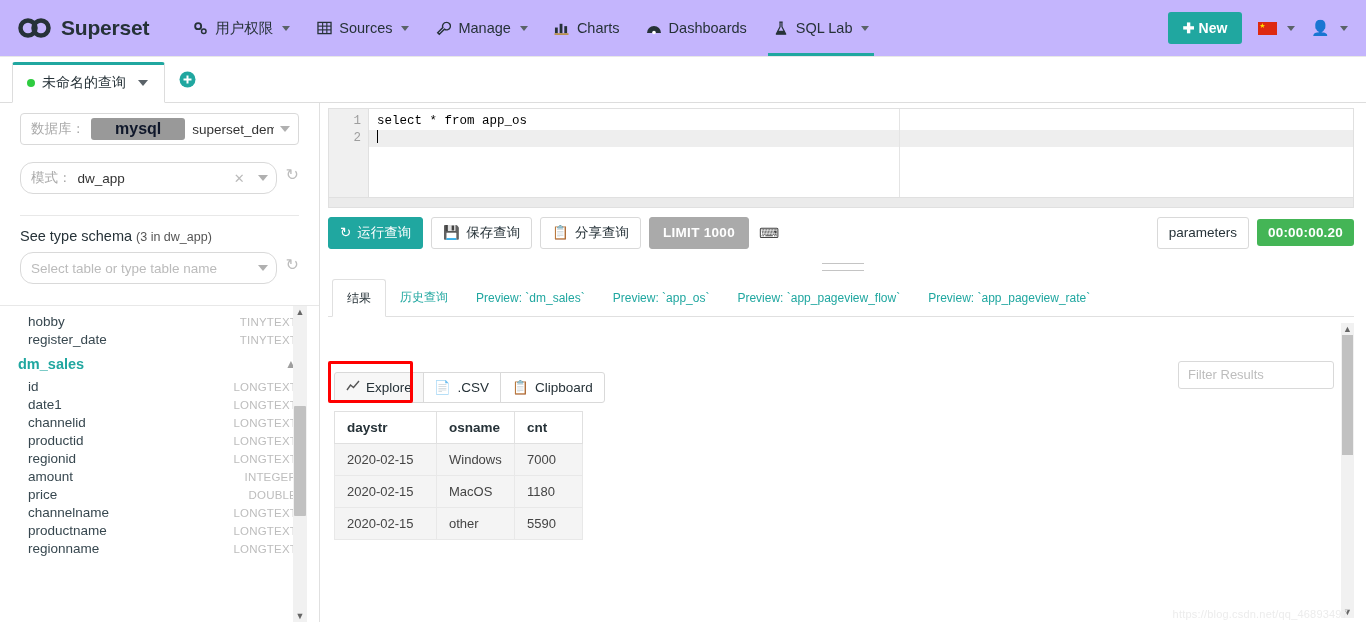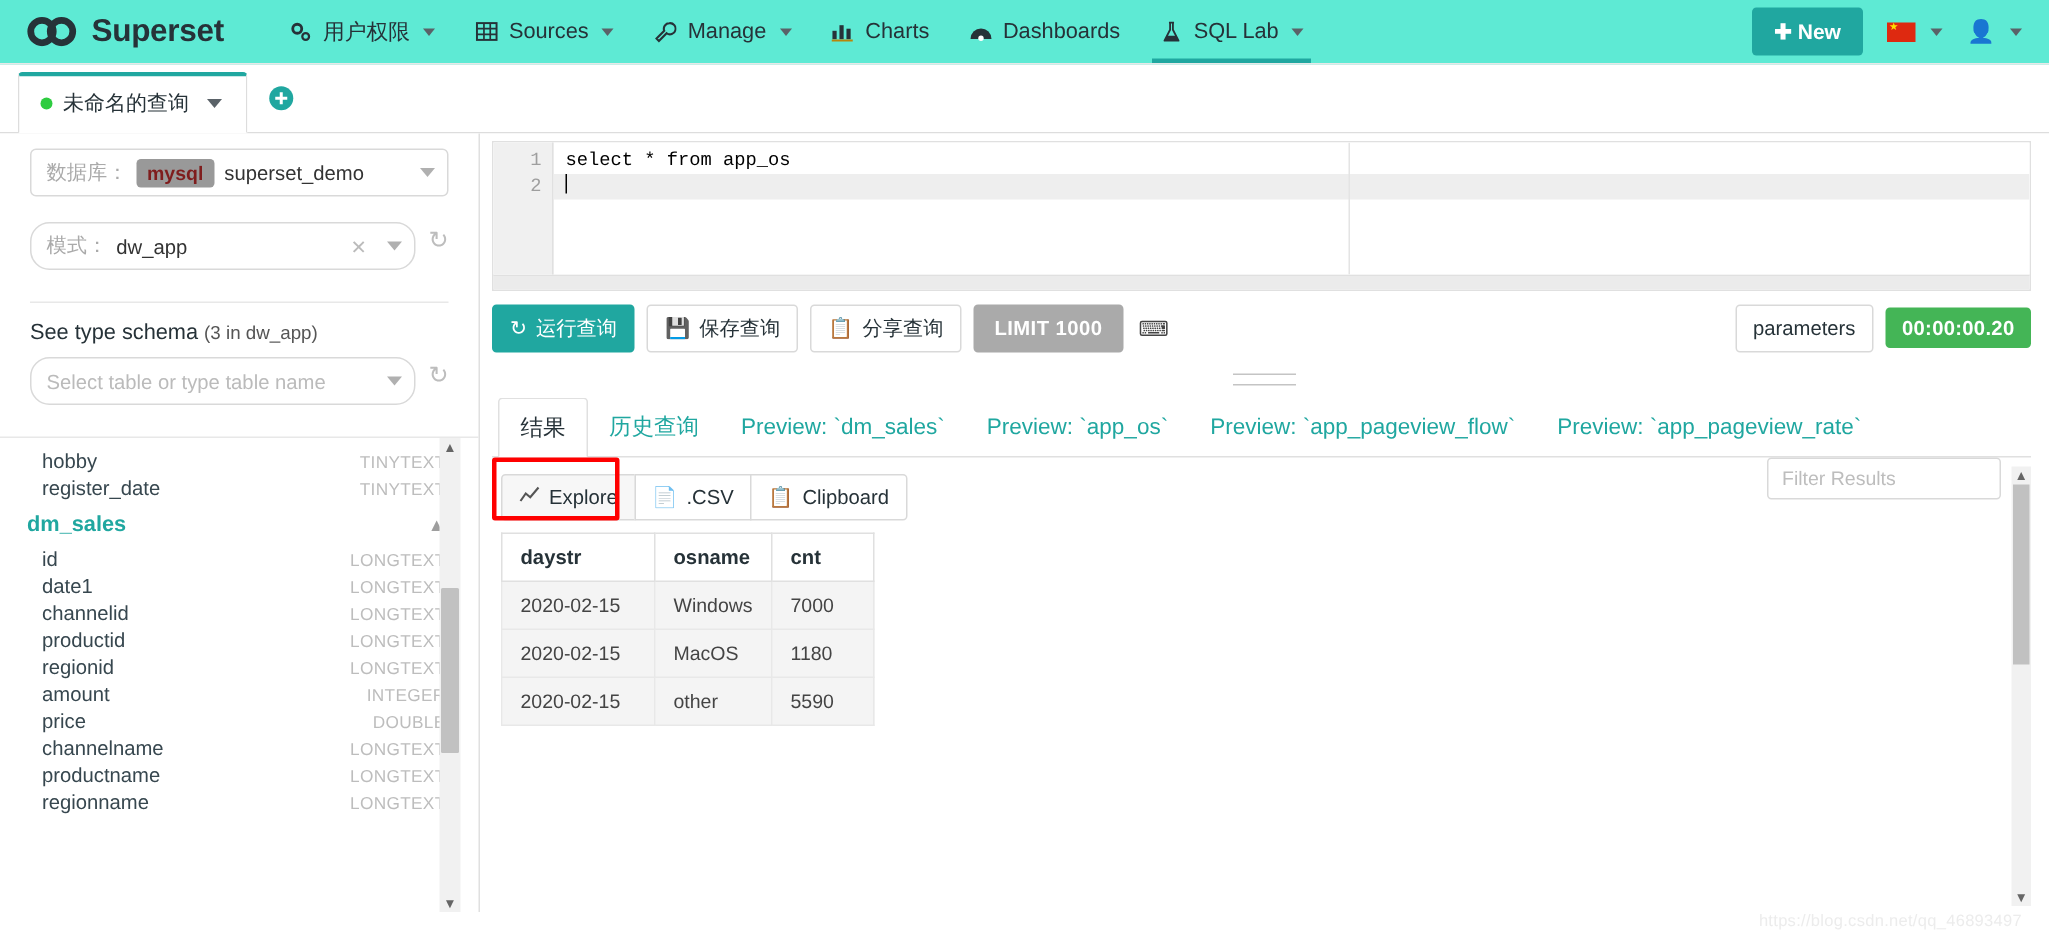--- a/index.html
+++ b/index.html
@@ -7,22 +7,22 @@
     margin: 0; padding: 0;
     width: 1366px; height: 625px;
     overflow: hidden;
     background: #fff;
     font-family: "Liberation Sans", sans-serif;
     font-size: 13px;
     color: #263238;
   }
   
   .navbar {
-    height: 43px;
-    background: #5eead4;
+    height: 57px;
+    background: #c4b5fd;
     border-bottom: 1px solid #e8e8e8;
     display: flex;
     align-items: center;
     padding: 0 18px;
     position: relative;
   }
   .brand {
     display: flex; align-items: center; gap: 9px;
     margin-right: 30px;
   }
@@ -117,22 +117,22 @@
   }
   .selector-row { padding: 0 20px 8px 20px; }
   .sel-box {
     border: 1px solid #d9d9d9; border-radius: 4px;
     height: 32px; display: flex; align-items: center;
     padding: 0 8px 0 10px; background: #fff;
     font-size: 13.5px; margin-bottom: 9px; cursor: pointer;
   }
   .sel-label { color: #aaa; margin-right: 6px; white-space: nowrap; }
   .db-badge {
-    background: #999; color: #7f1d1d; font-weight: bold;
-    font-size: 13px; padding: 2px 7px; border-radius: 3px;
+    background: #999; color: #0f172a; font-weight: bold;
+    font-size: 16px; padding: 2px 24px; border-radius: 3px;
     margin-right: 7px;
   }
   .sel-value { color: #333; flex: 1; white-space: nowrap; overflow: hidden; }
   .sel-caret {
     width: 0; height: 0;
     border-left: 5px solid transparent;
     border-right: 5px solid transparent;
     border-top: 6px solid #b0b0b0;
     margin-left: 6px;
   }
@@ -231,32 +231,32 @@
   .drag-handle span { display: block; height: 1px; background: #c4c4c4; }
 
   .result-tabs {
     display: flex; flex-wrap: wrap; align-items: center;
     margin: 4px 12px 0 8px;
     border-bottom: 1px solid #e0e0e0;
     padding: 0 0 0 4px;
     row-gap: 0;
   }
   .rtab {
-    padding: 10px 14px 9px 14px; font-size: 15px;
+    padding: 10px 14px 9px 14px; font-size: 12px;
     color: #20a7a0; cursor: pointer; white-space: nowrap;
     border-bottom: 1px solid transparent; margin-bottom: -1px;
   }
   .rtab.active {
     color: #263238; font-weight: normal;
     border: 1px solid #e0e0e0; border-bottom: 1px solid #fff;
     border-radius: 3px 3px 0 0; background: #fff;
   }
 
   .result-body { position: relative; margin: 0 12px 0 8px; flex: 1; min-height: 0; }
-  .result-toolbar { display: flex; align-items: flex-start; padding: 11px 16px 8px 6px; position: relative; }
+  .result-toolbar { display: flex; align-items: flex-start; padding: 11px 16px 8px 6px; position: relative; margin-top: 44px; }
   .btn-group { display: flex; }
   .btn-group .btn { border-radius: 0; margin-left: -1px; }
   .btn-group .btn:first-child { border-radius: 3px 0 0 3px; margin-left: 0; background: #f7f7f7; }
   .btn-group .btn:last-child { border-radius: 0 3px 3px 0; }
   .highlight-box {
     position: absolute; border: 3px solid #ff0000;
     left: 0px; top: 0px; width: 85px; height: 42px;
     pointer-events: none; border-radius: 2px;
   }
   .filter-input {

